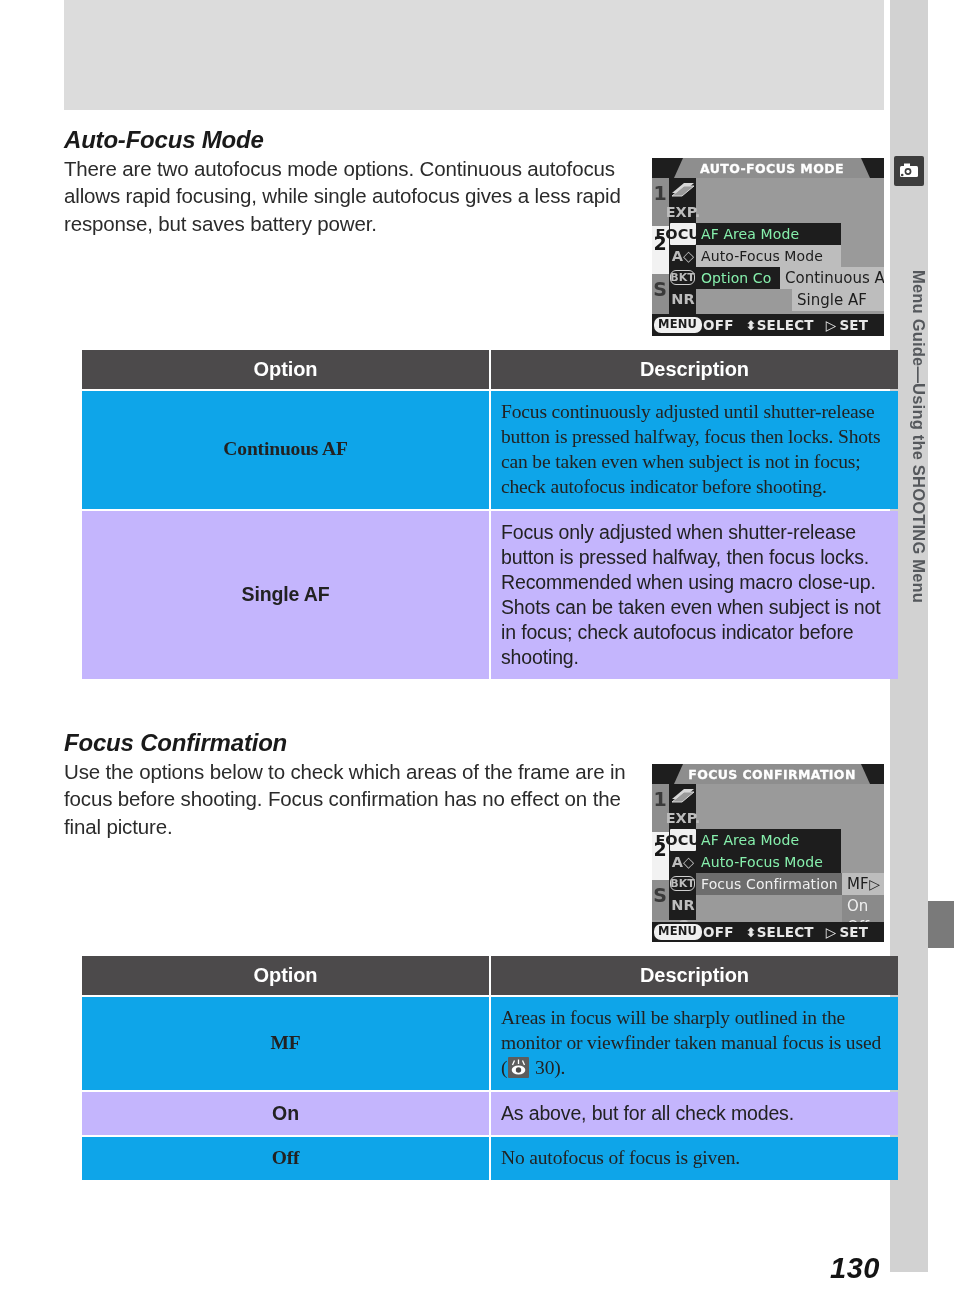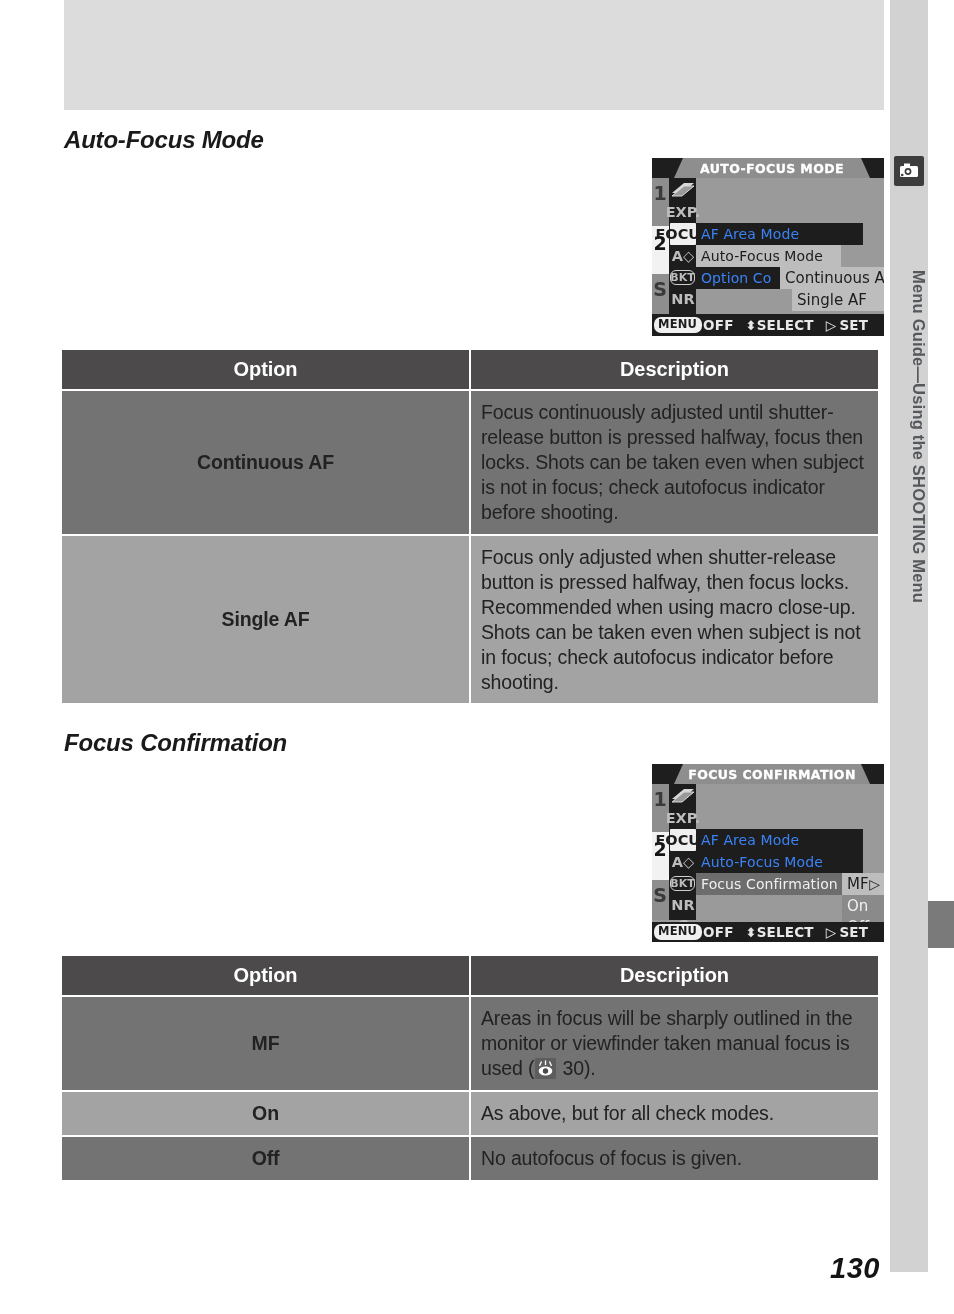--- a/index.html
+++ b/index.html
@@ -153,21 +153,21 @@
 
   .row {
     position: absolute; left: 44px;
     height: 22px;
     display: flex; align-items: center;
     font-size: 14px;
     padding-left: 5px;
     white-space: nowrap;
     letter-spacing: 0.1px;
   }
-  .row.dim   { color: #3b82f6; background: #1d1d1d; width: 167px; }
+  .row.dim   { color: #86efac; background: #1d1d1d; width: 145px; }
   .row.hl    { color: #1d1d1d; background: #bdbdbd; width: 145px; }
   .row.hl2   { color: #f0f0f0; background: #6d6d6d; width: 145px; }
 
   .flyout {
     position: absolute;
     background: #bdbdbd;
     color: #1d1d1d;
     font-size: 15px;
     display: flex; align-items: center;
     padding-left: 5px;
@@ -192,21 +192,21 @@
     font-size: 11.5px; font-weight: bold;
     border-radius: 7px;
     padding: 1px 5px 1px 4px;
     margin-left: 2px;
     line-height: 1.15;
   }
 
   
   table.opt {
     position: absolute;
-    left: 60px;
+    left: 80px;
     width: 820px;
     border-collapse: separate;
     border-spacing: 2px;
     table-layout: fixed;
   }
   table.t1 { top: 348px; }
   table.t2 { top: 954px; }
 
   table.opt th {
     background: #4c4a4b;
@@ -223,22 +223,22 @@
     vertical-align: middle;
     padding: 9px 10px;
     line-height: 1.28;
     letter-spacing: -0.15px;
   }
   td.opt-name {
     text-align: center;
     font-weight: bold;
     width: 163px;
   }
-  tr.shade td { background: #737373; }
-  tr.light td { background: #a3a3a3; }
+  tr.shade td { background: #0ea5e9; font-family: Liberation Serif, serif; }
+  tr.light td { background: #c4b5fd; }
 
   .eye-icon {
     display: inline-block;
     width: 21px; height: 21px;
     background: #5d5d5d;
     vertical-align: -4px;
     margin: 0 1px;
     position: relative;
     border-radius: 1px;
   }
@@ -271,20 +271,21 @@
       <rect x="6" y="3.5" width="6" height="3" fill="#ffffff"></rect>
       <circle cx="10" cy="11.5" r="3.4" fill="#3d3d3d"></circle>
       <circle cx="10" cy="11.5" r="1.7" fill="#ffffff"></circle>
       <circle cx="4.2" cy="15" r="1.3" fill="#3d3d3d"></circle>
     </svg>
   </div>
   <div class="side-text">Menu Guide—Using the SHOOTING Menu</div>
   <div class="side-tab"></div>
 
   <h2 class="sec-title sec1-title">Auto-Focus Mode</h2>
+  <p class="body-text sec1-body">There are two autofocus mode options. Continuous autofocus allows rapid focusing, while single autofocus gives a less rapid response, but saves battery power.</p>
 
   <div class="lcd lcd-1">
     <div class="lcd-titlebar"></div>
     <div class="lcd-titletab"></div>
     <div class="lcd-title">AUTO-FOCUS MODE</div>
 
     <div class="lcd-pane"></div>
     <div class="lcd-iconcol"></div>
 
     <div class="pg-bg" style="top:20px;height:48px;"></div>
@@ -342,20 +343,21 @@
         <td>Focus continuously adjusted until shutter-release button is pressed halfway, focus then locks. Shots can be taken even when subject is not in focus; check autofocus indicator before shooting.</td>
       </tr>
       <tr class="light">
         <td class="opt-name">Single AF</td>
         <td>Focus only adjusted when shutter-release button is pressed halfway, then focus locks. Recommended when using macro close-up.&nbsp;&nbsp; Shots can be taken even when subject is not in focus; check autofocus indicator before shooting.</td>
       </tr>
     </tbody>
   </table>
 
   <h2 class="sec-title sec2-title">Focus Confirmation</h2>
+  <p class="body-text sec2-body">Use the options below to check which areas of the frame are in focus before shooting. Focus confirmation has no effect on the final picture.</p>
 
   <div class="lcd lcd-2">
     <div class="lcd-titlebar"></div>
     <div class="lcd-titletab"></div>
     <div class="lcd-title">FOCUS CONFIRMATION</div>
 
     <div class="lcd-pane"></div>
     <div class="lcd-iconcol"></div>
 
     <div class="pg-bg" style="top:20px;height:48px;"></div>

